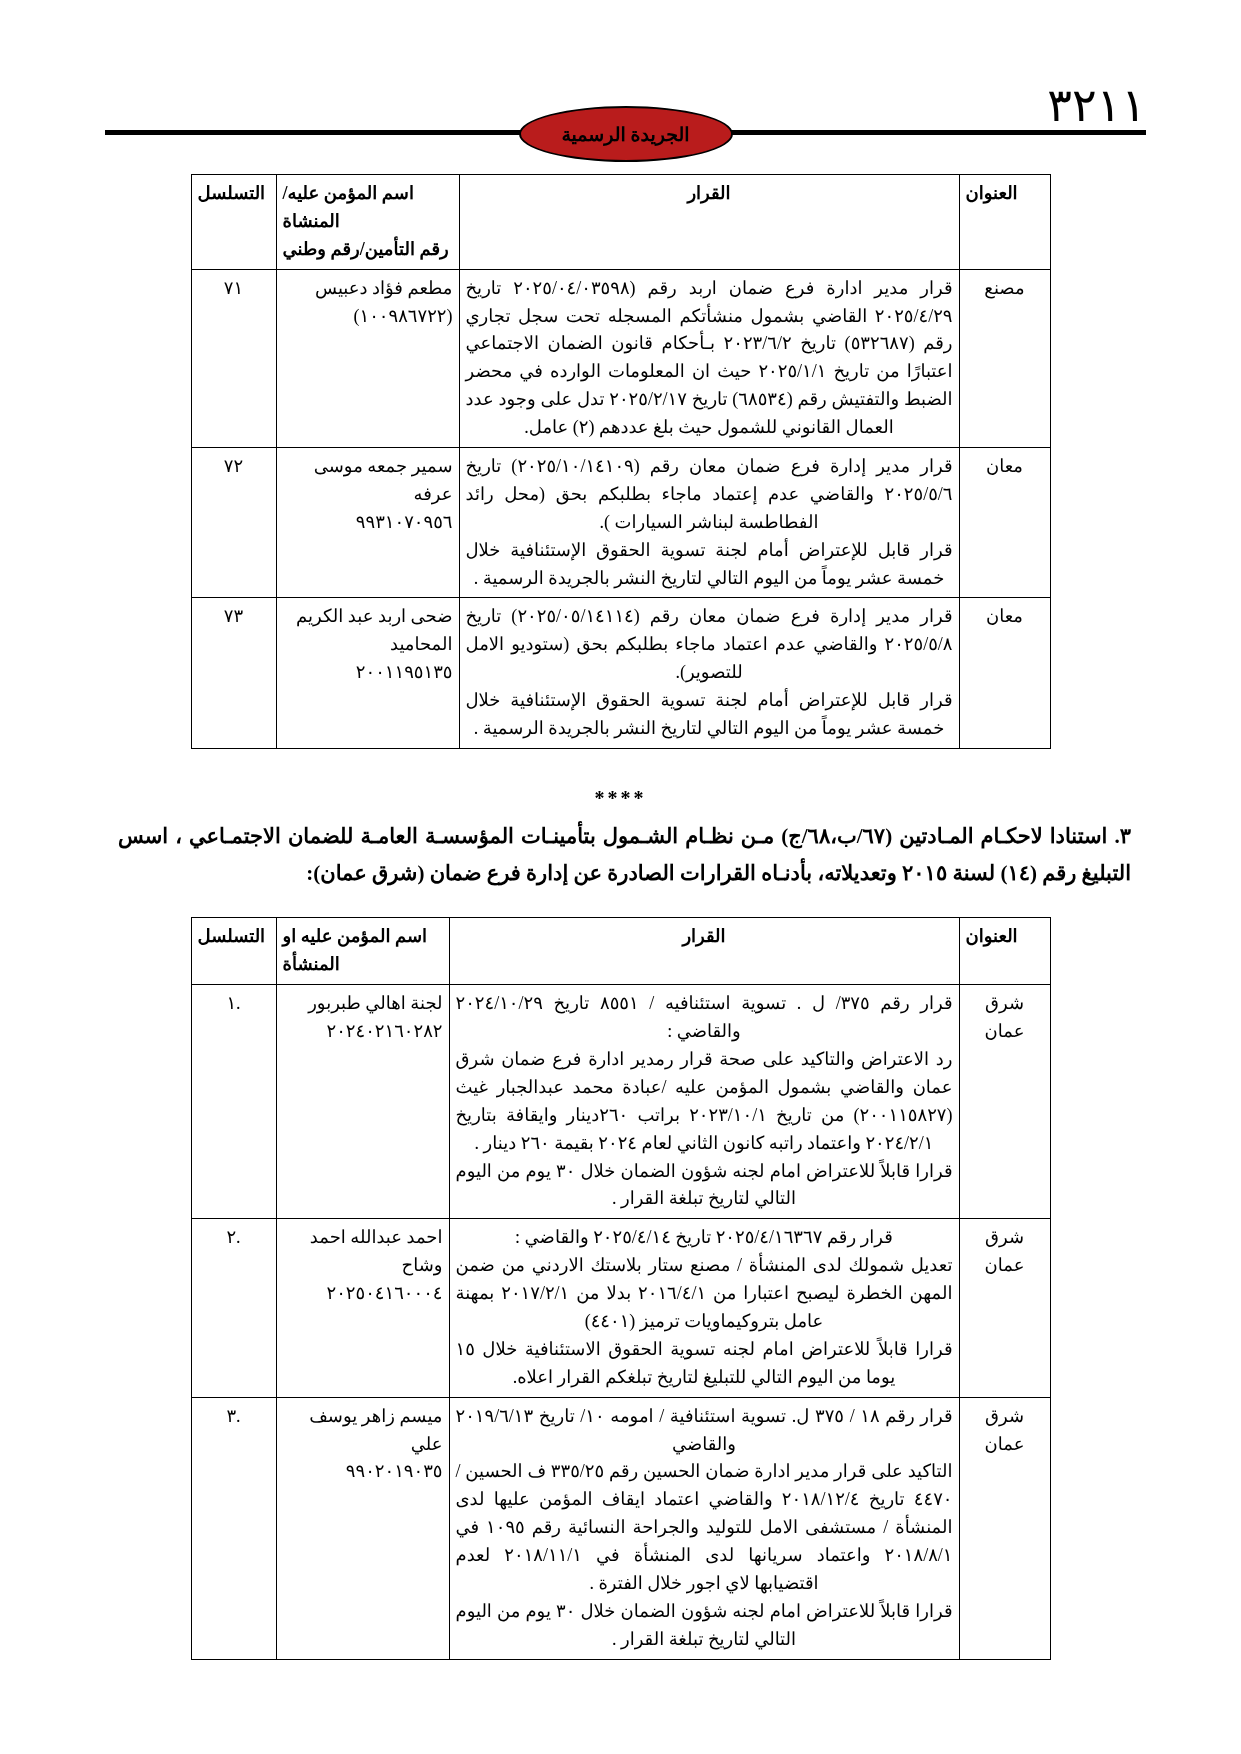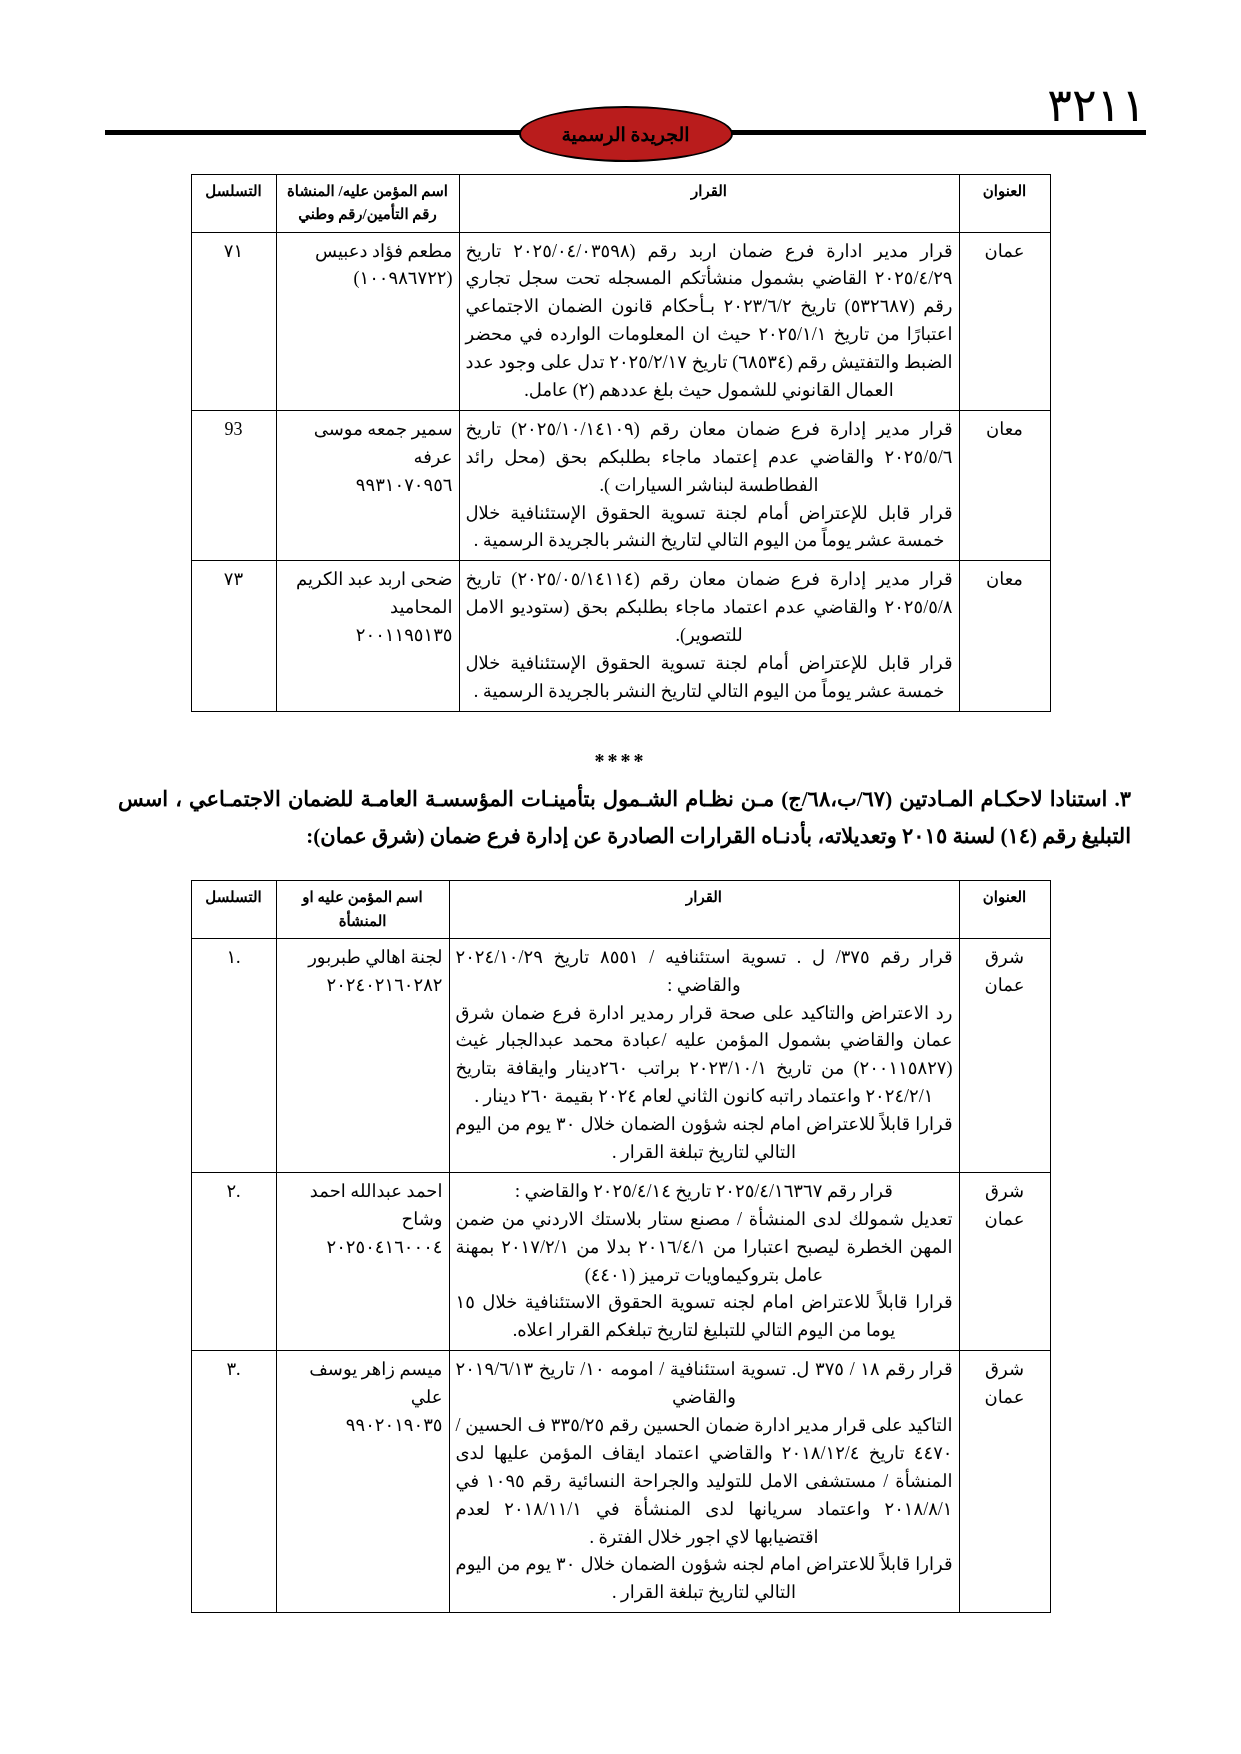--- a/index.html
+++ b/index.html
@@ -77,24 +77,24 @@
     table-layout: fixed;
   }
   table.doc td, table.doc th {
     border: 1.3px solid #000;
     vertical-align: top;
     padding: 5px 6px;
     font-size: 18px;
     line-height: 1.55;
   }
   table.doc th {
-    text-align: center;
+    text-align: left;
     vertical-align: top;
     font-weight: bold;
-    font-size: 15px;
+    font-size: 18px;
     margin-left: 12px;
   }
   .col-seq   { width: 72px;  text-align: center; }
   .col-name  { width: 160px; text-align: right; }
   .col-dec   { text-align: justify; text-align-last: center; }
   .col-addr  { width: 78px;  text-align: center; }
 
   
   .t1 .col-seq  { width: 72px; }
   .t1 .col-name { width: 170px; }
@@ -147,37 +147,37 @@
           <th class="col-dec">القرار</th>
           <th class="col-name">
             <div>اسم المؤمن عليه/ المنشاة</div>
             <div>رقم التأمين/رقم وطني</div>
           </th>
           <th class="col-seq">التسلسل</th>
         </tr>
       </thead>
       <tbody>
         <tr>
-          <td class="col-addr">عمان</td>
+          <td class="col-addr">مصنع</td>
           <td class="col-dec cell-dec" style="white-space:pre-line">قرار مدير ادارة فرع ضمان اربد رقم (٢٠٢٥/٠٤/٠٣٥٩٨  تاريخ ٢٠٢٥/٤/٢٩ القاضي بشمول منشأتكم المسجله تحت سجل تجاري رقم (٥٣٢٦٨٧) تاريخ ٢٠٢٣/٦/٢ بـأحكام قانون الضمان الاجتماعي اعتبارًا من تاريخ ٢٠٢٥/١/١ حيث ان المعلومات الوارده في محضر الضبط والتفتيش رقم (٦٨٥٣٤) تاريخ ٢٠٢٥/٢/١٧ تدل على وجود عدد العمال القانوني للشمول حيث بلغ عددهم (٢) عامل.</td>
           <td class="col-name">
             <div>مطعم فؤاد دعبيس</div>
             <div>(١٠٠٩٨٦٧٢٢)</div>
           </td>
           <td class="col-seq">٧١</td>
         </tr>
         <tr>
           <td class="col-addr">معان</td>
           <td class="col-dec cell-dec" style="white-space:pre-line">قرار مدير إدارة فرع ضمان معان رقم (٢٠٢٥/١٠/١٤١٠٩) تاريخ ٢٠٢٥/٥/٦ والقاضي عدم إعتماد ماجاء بطلبكم بحق (محل رائد الفطاطسة لبناشر السيارات ).
 قرار قابل للإعتراض أمام لجنة تسوية الحقوق الإستئنافية خلال خمسة عشر يوماً من اليوم التالي لتاريخ النشر بالجريدة الرسمية .</td>
           <td class="col-name">
             <div>سمير جمعه موسى عرفه</div>
             <div>٩٩٣١٠٧٠٩٥٦</div>
           </td>
-          <td class="col-seq">93</td>
+          <td class="col-seq">٧٢</td>
         </tr>
         <tr>
           <td class="col-addr">معان</td>
           <td class="col-dec cell-dec" style="white-space:pre-line">قرار مدير إدارة فرع ضمان معان رقم (٢٠٢٥/٠٥/١٤١١٤) تاريخ ٢٠٢٥/٥/٨ والقاضي عدم اعتماد ماجاء بطلبكم بحق (ستوديو الامل للتصوير).
 قرار قابل للإعتراض أمام لجنة تسوية الحقوق الإستئنافية خلال خمسة عشر يوماً من اليوم التالي لتاريخ النشر بالجريدة الرسمية .</td>
           <td class="col-name">
             <div>ضحى اربد عبد الكريم المحاميد</div>
             <div>٢٠٠١١٩٥١٣٥</div>
           </td>
           <td class="col-seq">٧٣</td>

